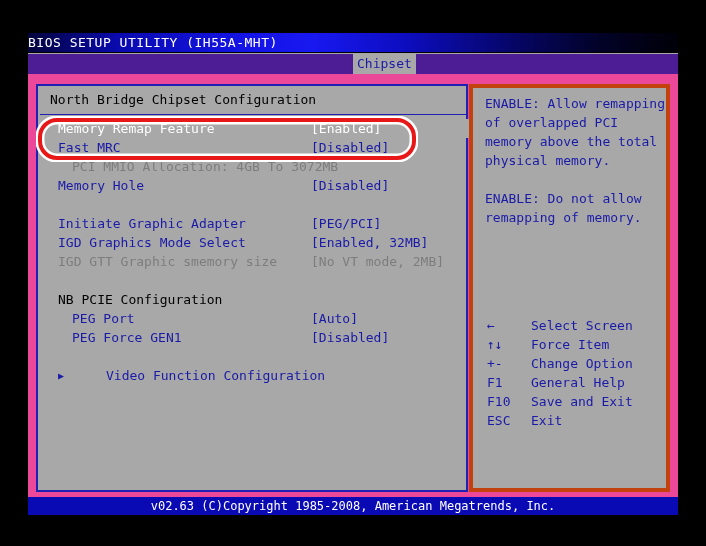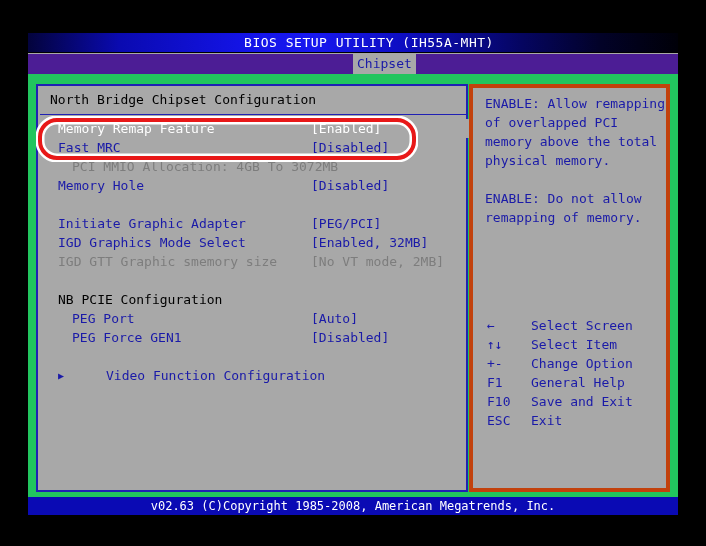--- a/index.html
+++ b/index.html
@@ -47,25 +47,25 @@
         #1818f0 44%,
         #0d0dc0 58%,
         #050560 76%,
         #020228 88%,
         #000008 100%);
     border-bottom: 1px solid #000000;
     box-sizing: border-box;
   }
   .title-text {
     position: absolute;
-    left: 16px;
+    left: 0;
     top: 0;
     width: 650px;
     line-height: 19px;
-    text-align: center;
+    text-align: left;
     color: #ffffff;
     font-size: 13px;
     letter-spacing: 0.5px;
     white-space: pre;
   }
 
   
   .tab-bar {
     position: absolute;
     left: 0;
@@ -87,21 +87,21 @@
     white-space: pre;
   }
 
   
   .body-area {
     position: absolute;
     left: 0;
     top: 41px;
     width: 650px;
     height: 441px;
-    background: #22c55e;
+    background: #ec4899;
   }
 
   
   .left-panel {
     position: absolute;
     left: 8px;
     top: 10px;
     width: 432px;
     height: 408px;
     border: 2px solid #2020b4;
@@ -337,21 +337,21 @@
           <p class="help-para">ENABLE: Do not allow remapping of memory.</p>
         </div>
 
         <div class="keys">
           <div class="key-row">
             <span class="k">←</span>
             <span class="d">Select Screen</span>
           </div>
           <div class="key-row">
             <span class="k">↑↓</span>
-            <span class="d">Select Item</span>
+            <span class="d">Force Item</span>
           </div>
           <div class="key-row">
             <span class="k">+-</span>
             <span class="d">Change Option</span>
           </div>
           <div class="key-row">
             <span class="k">F1</span>
             <span class="d">General Help</span>
           </div>
           <div class="key-row">

